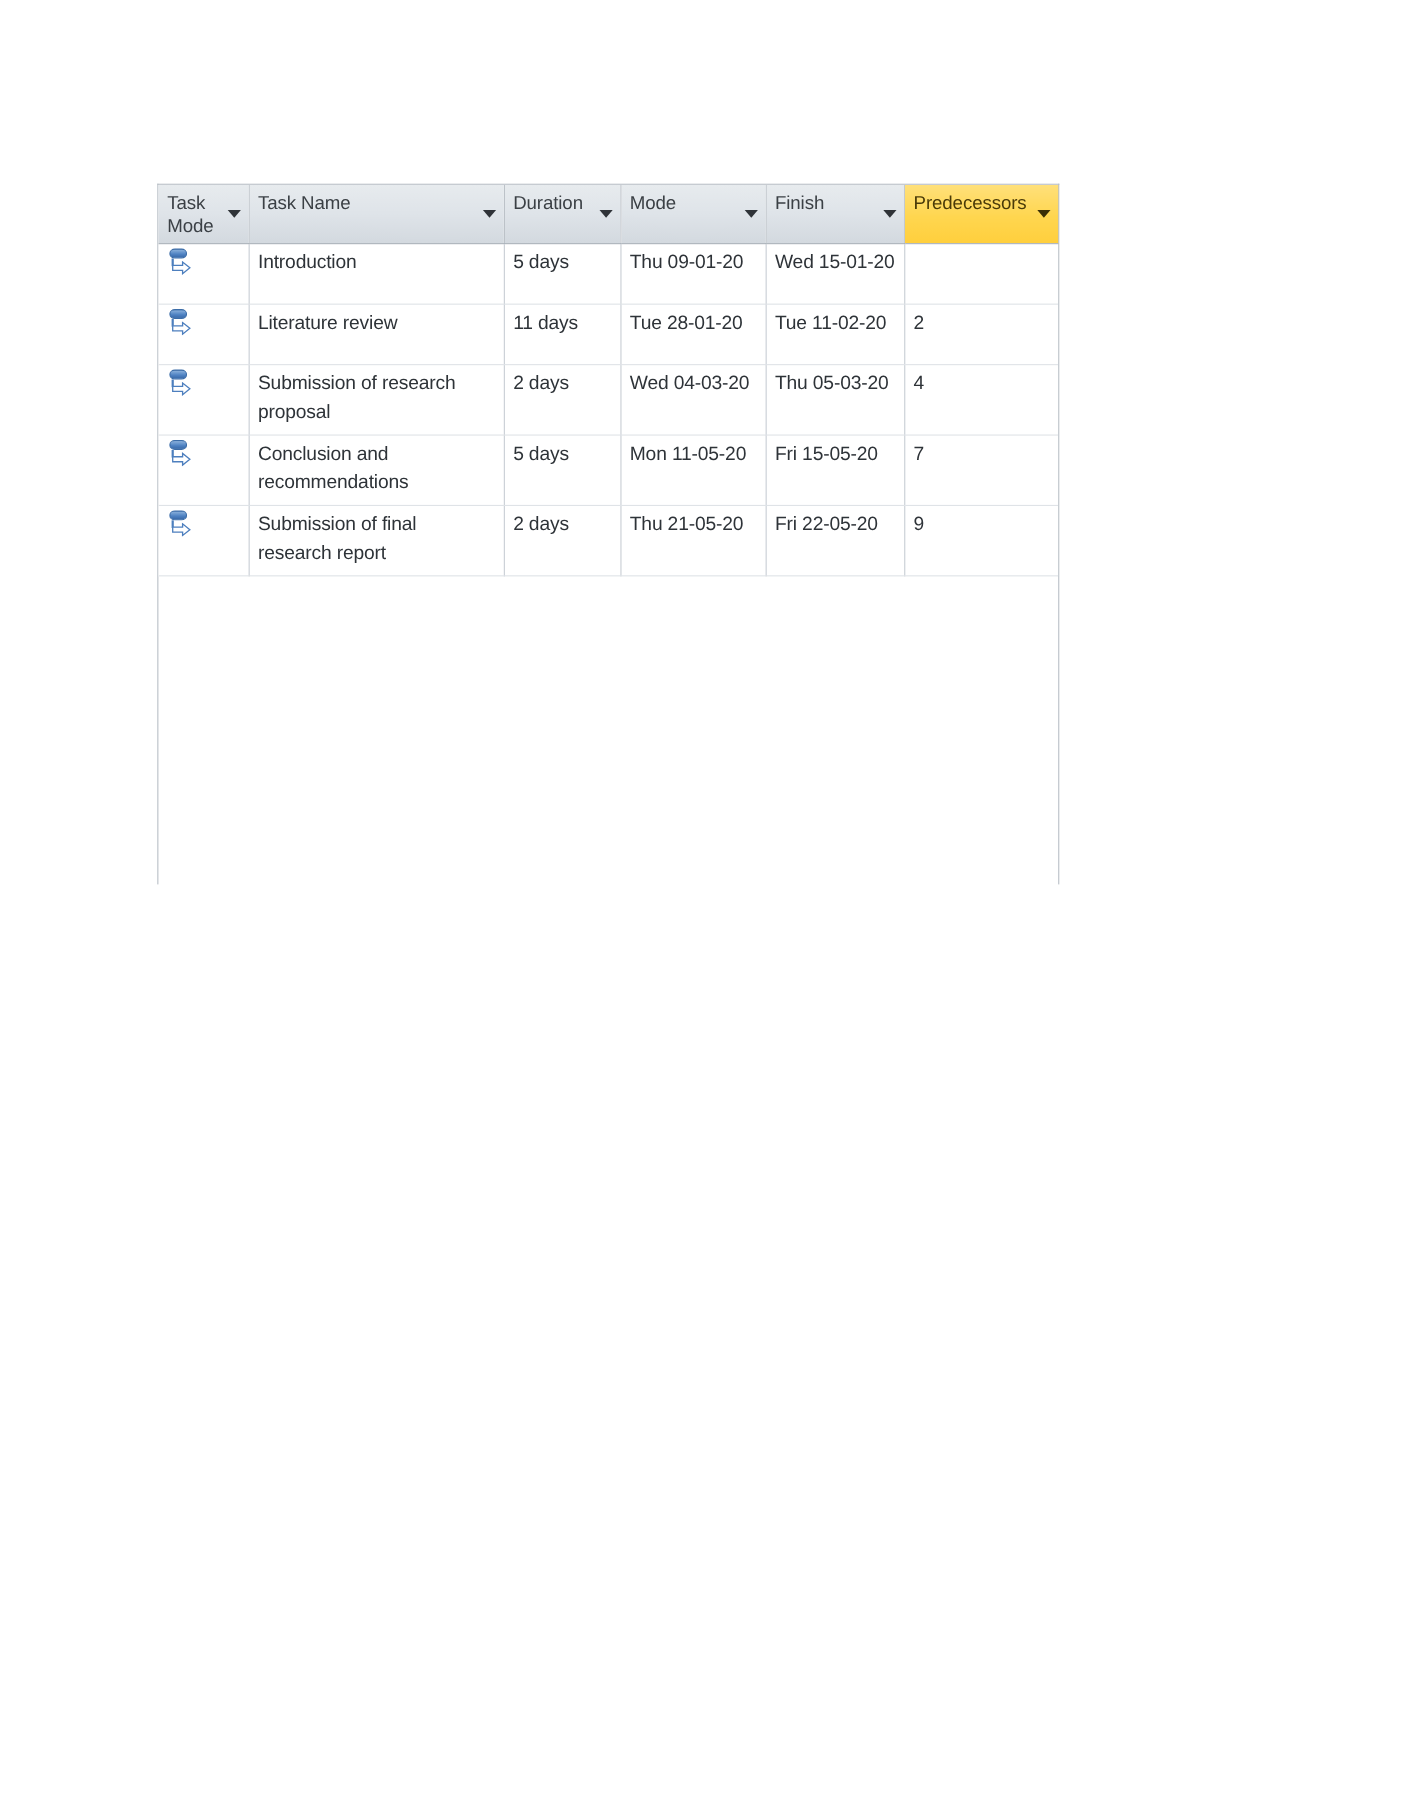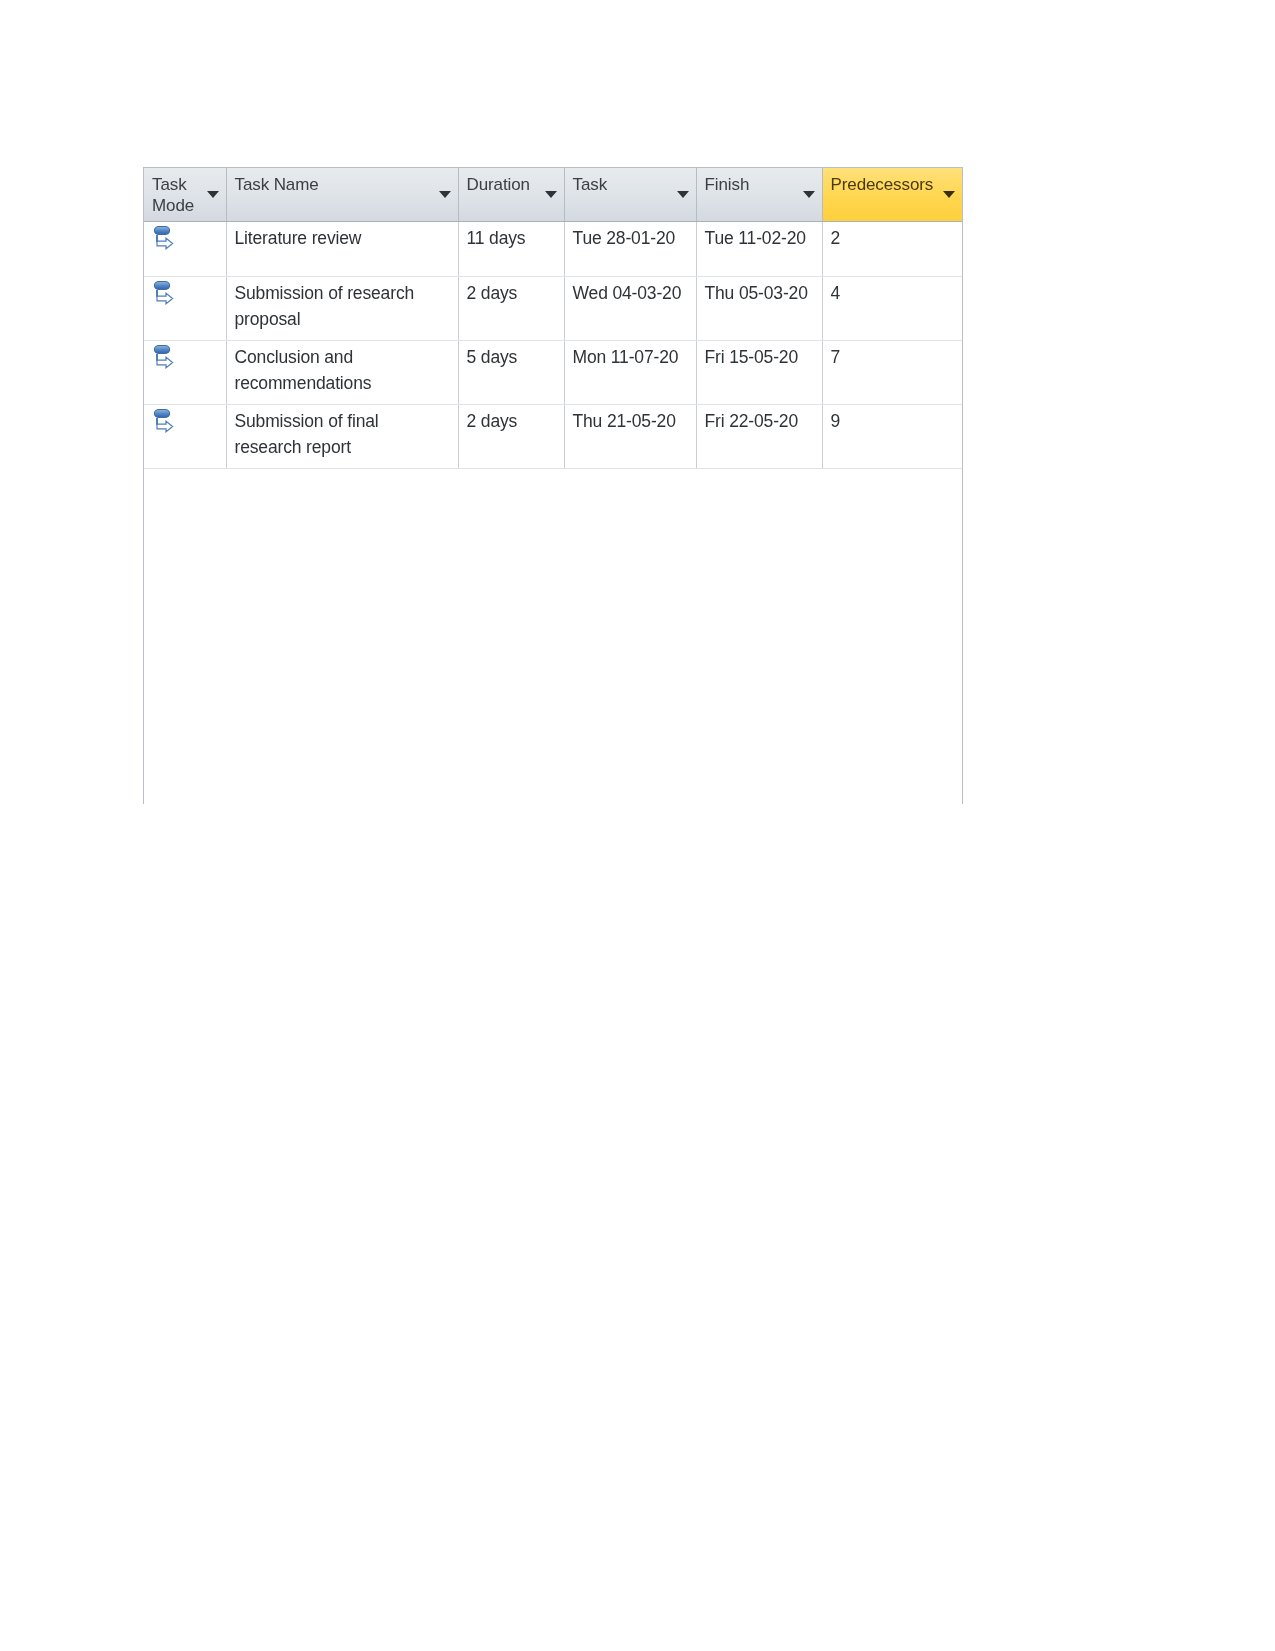--- a/index.html
+++ b/index.html
@@ -168,35 +168,51 @@
           </th>
           <th>
             <div class="hcell">Task Name</div>
             <span class="filter-arrow"></span>
           </th>
           <th>
             <div class="hcell">Duration</div>
             <span class="filter-arrow"></span>
           </th>
           <th>
-            <div class="hcell">Task</div>
+            <div class="hcell">Mode</div>
             <span class="filter-arrow"></span>
           </th>
           <th>
             <div class="hcell">Finish</div>
             <span class="filter-arrow"></span>
           </th>
           <th class="amber">
             <div class="hcell">Predecessors</div>
             <span class="filter-arrow"></span>
           </th>
         </tr>
       </thead>
 
       <tbody id="table-body">
+          <tr class="r-one">
+            <td class="col-mode">
+              <span class="taskmode-icon">
+                <span class="tm-pill"></span>
+                <span class="tm-stem"></span>
+                <svg class="tm-arrow" viewBox="0 0 18 13" xmlns="http://www.w3.org/2000/svg">
+                  <path d="M1 4.2 H10 V1.2 L16.6 6.5 L10 11.8 V8.8 H1 Z" fill="#ffffff" stroke="#4d7fbe" stroke-width="1.2"></path>
+                </svg>
+              </span>
+            </td>
+            <td class="col-name"><span>Introduction</span></td>
+            <td class="col-dur"><span>5 days</span></td>
+            <td class="col-start"><span>Thu 09-01-20</span></td>
+            <td class="col-fin"><span>Wed 15-01-20</span></td>
+            <td class="col-pred"><span></span></td>
+          </tr>
           <tr class="r-one">
             <td class="col-mode">
               <span class="taskmode-icon">
                 <span class="tm-pill"></span>
                 <span class="tm-stem"></span>
                 <svg class="tm-arrow" viewBox="0 0 18 13" xmlns="http://www.w3.org/2000/svg">
                   <path d="M1 4.2 H10 V1.2 L16.6 6.5 L10 11.8 V8.8 H1 Z" fill="#ffffff" stroke="#4d7fbe" stroke-width="1.2"></path>
                 </svg>
               </span>
             </td>
@@ -227,21 +243,21 @@
               <span class="taskmode-icon">
                 <span class="tm-pill"></span>
                 <span class="tm-stem"></span>
                 <svg class="tm-arrow" viewBox="0 0 18 13" xmlns="http://www.w3.org/2000/svg">
                   <path d="M1 4.2 H10 V1.2 L16.6 6.5 L10 11.8 V8.8 H1 Z" fill="#ffffff" stroke="#4d7fbe" stroke-width="1.2"></path>
                 </svg>
               </span>
             </td>
             <td class="col-name"><span>Conclusion and recommendations</span></td>
             <td class="col-dur"><span>5 days</span></td>
-            <td class="col-start"><span>Mon 11-07-20</span></td>
+            <td class="col-start"><span>Mon 11-05-20</span></td>
             <td class="col-fin"><span>Fri 15-05-20</span></td>
             <td class="col-pred"><span>7</span></td>
           </tr>
           <tr class="r-two">
             <td class="col-mode">
               <span class="taskmode-icon">
                 <span class="tm-pill"></span>
                 <span class="tm-stem"></span>
                 <svg class="tm-arrow" viewBox="0 0 18 13" xmlns="http://www.w3.org/2000/svg">
                   <path d="M1 4.2 H10 V1.2 L16.6 6.5 L10 11.8 V8.8 H1 Z" fill="#ffffff" stroke="#4d7fbe" stroke-width="1.2"></path>

